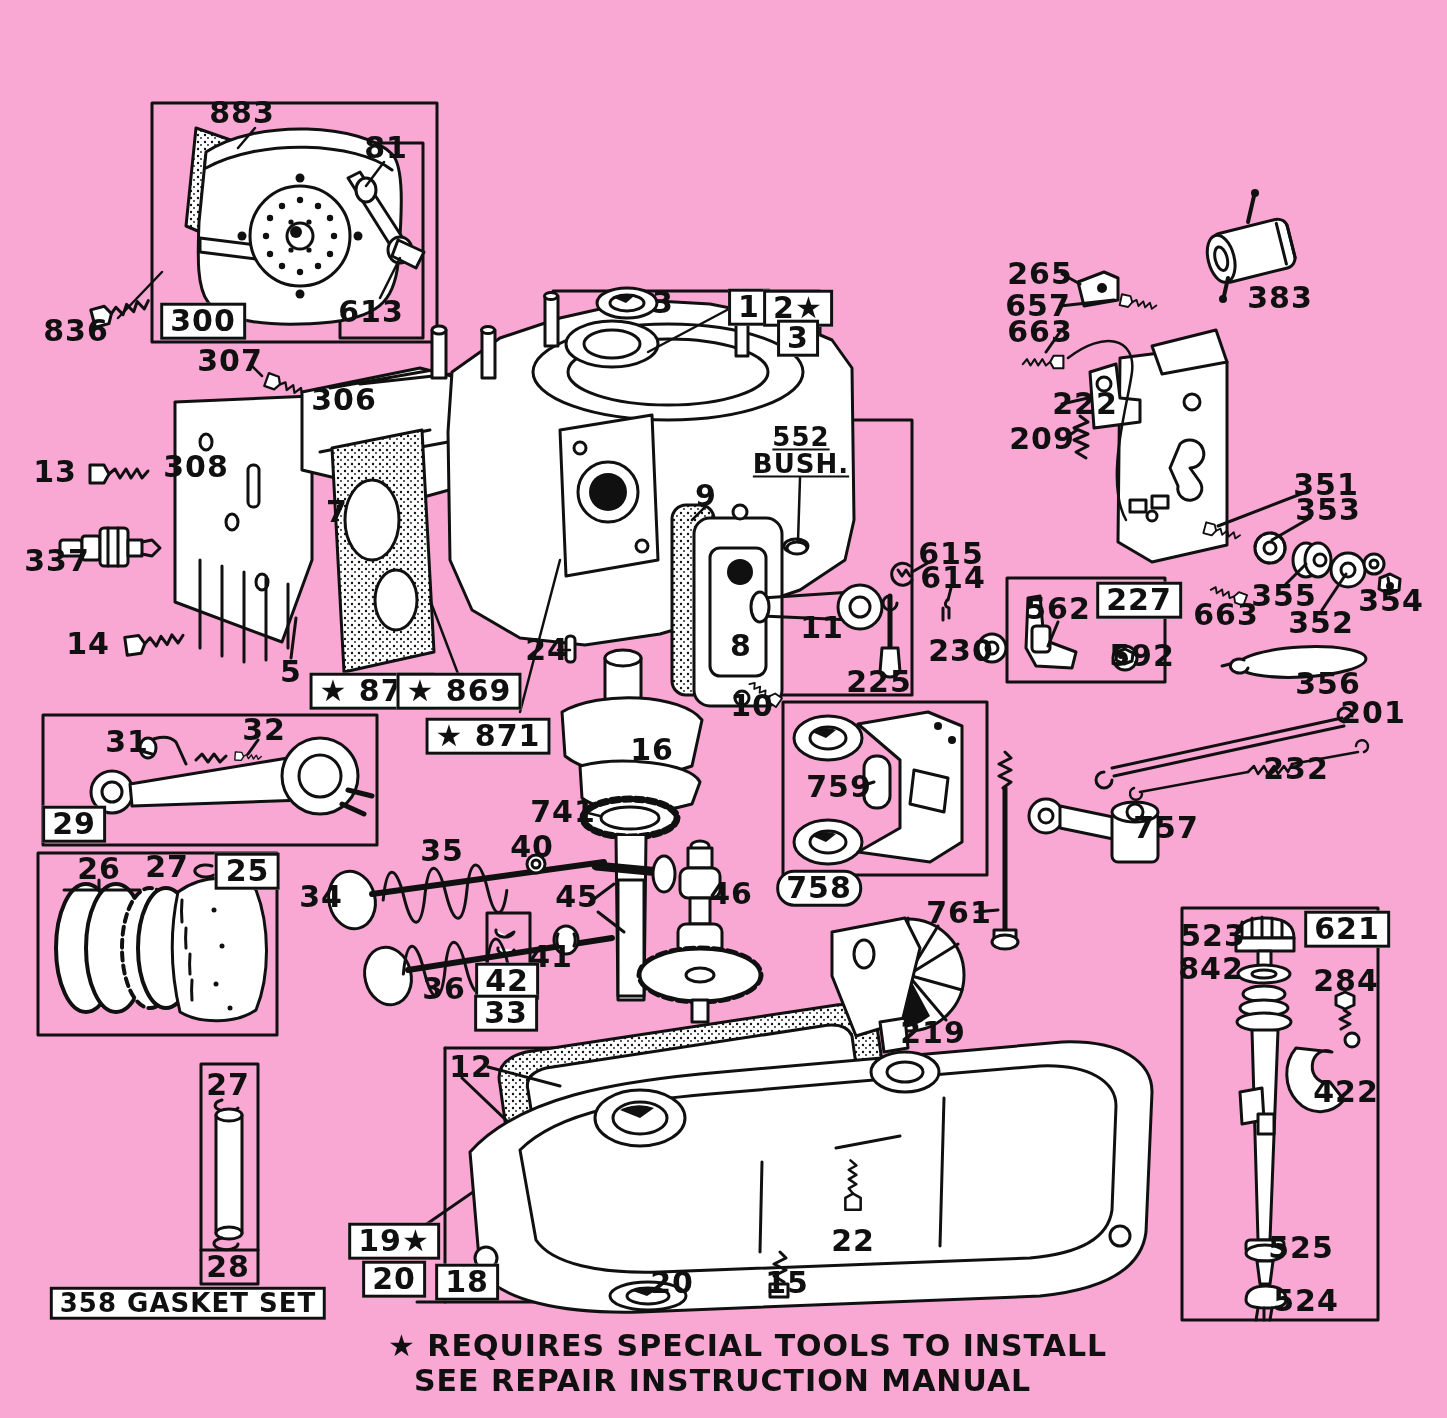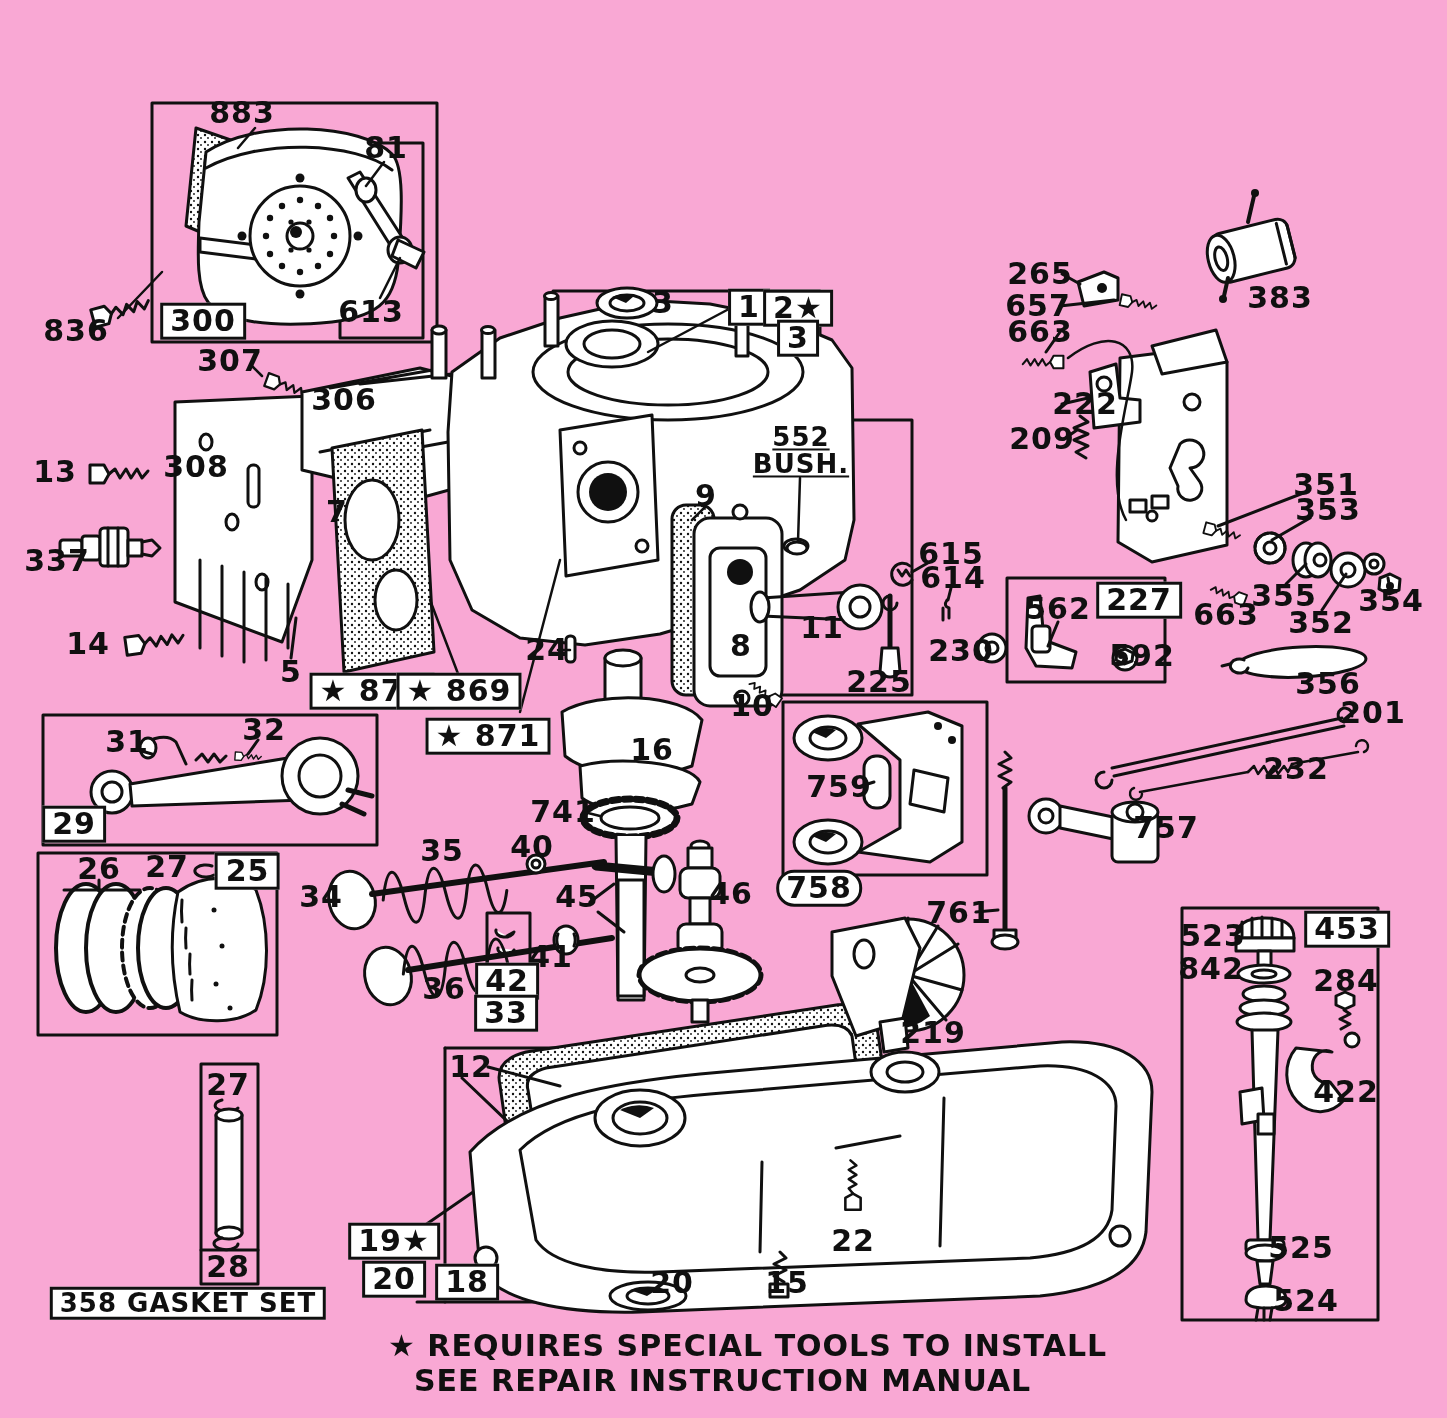--- a/index.html
+++ b/index.html
@@ -552,21 +552,21 @@
       <div class="label" style="left: 1142px; top: 656px;">592</div>
       <div class="label" style="left: 879px; top: 682px;">225</div>
       <div class="label" style="left: 1373px; top: 713px;">201</div>
       <div class="label" style="left: 1296px; top: 769px;">232</div>
       <div class="label" style="left: 839px; top: 787px;">759</div>
       <div class="label boxed" style="left: 819px; top: 888px; border-radius: 18px;">758</div>
       <div class="label" style="left: 1166px; top: 828px;">757</div>
       <div class="label" style="left: 959px; top: 913px;">761</div>
       <div class="label" style="left: 933px; top: 1033px;">219</div>
       <div class="label" style="left: 1213px; top: 936px;">523</div>
-      <div class="label boxed" style="left: 1347px; top: 929px;">453</div>
+      <div class="label boxed" style="left: 1347px; top: 929px;">621</div>
       <div class="label" style="left: 1211px; top: 969px;">842</div>
       <div class="label" style="left: 1346px; top: 981px;">284</div>
       <div class="label" style="left: 1346px; top: 1092px;">422</div>
       <div class="label" style="left: 1301px; top: 1248px;">525</div>
       <div class="label" style="left: 1306px; top: 1301px;">524</div>
     </div>
 
 <div class="footnote" style="left:414px;top:1363px;">SEE REPAIR INSTRUCTION MANUAL</div>
 <div class="footnote" style="left:388px;top:1328px;">★ REQUIRES SPECIAL TOOLS TO INSTALL</div>
 

